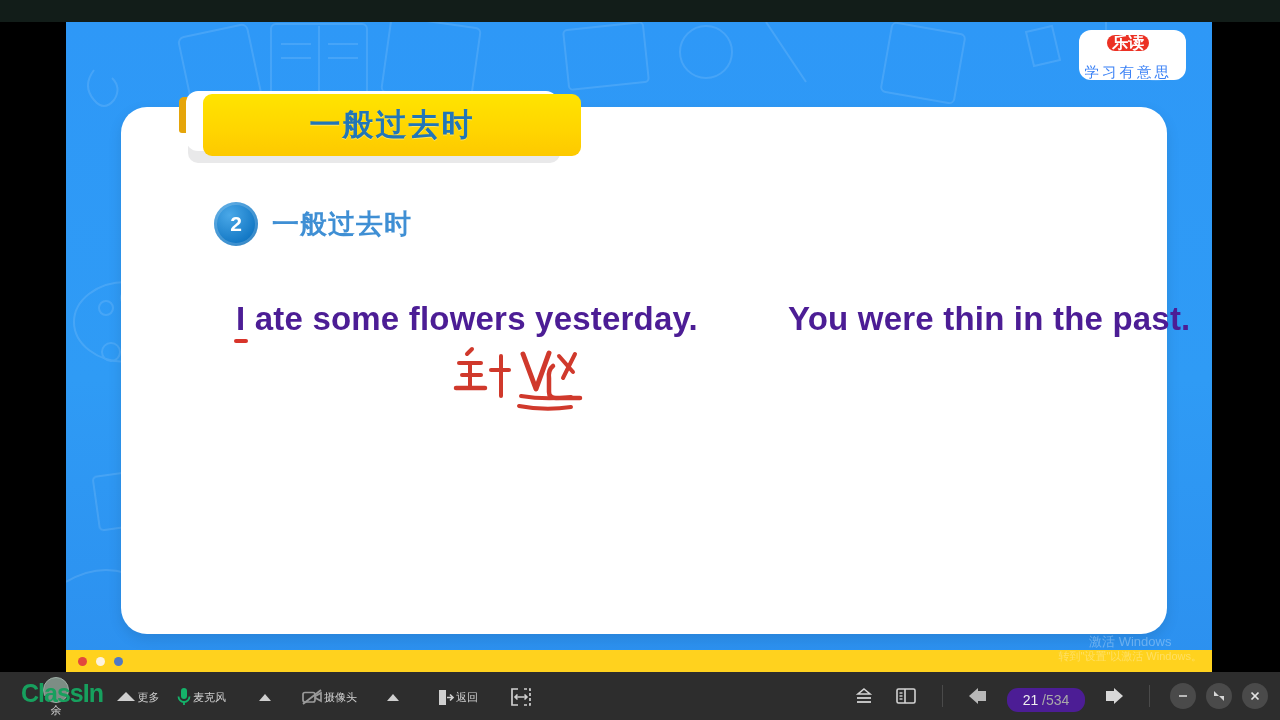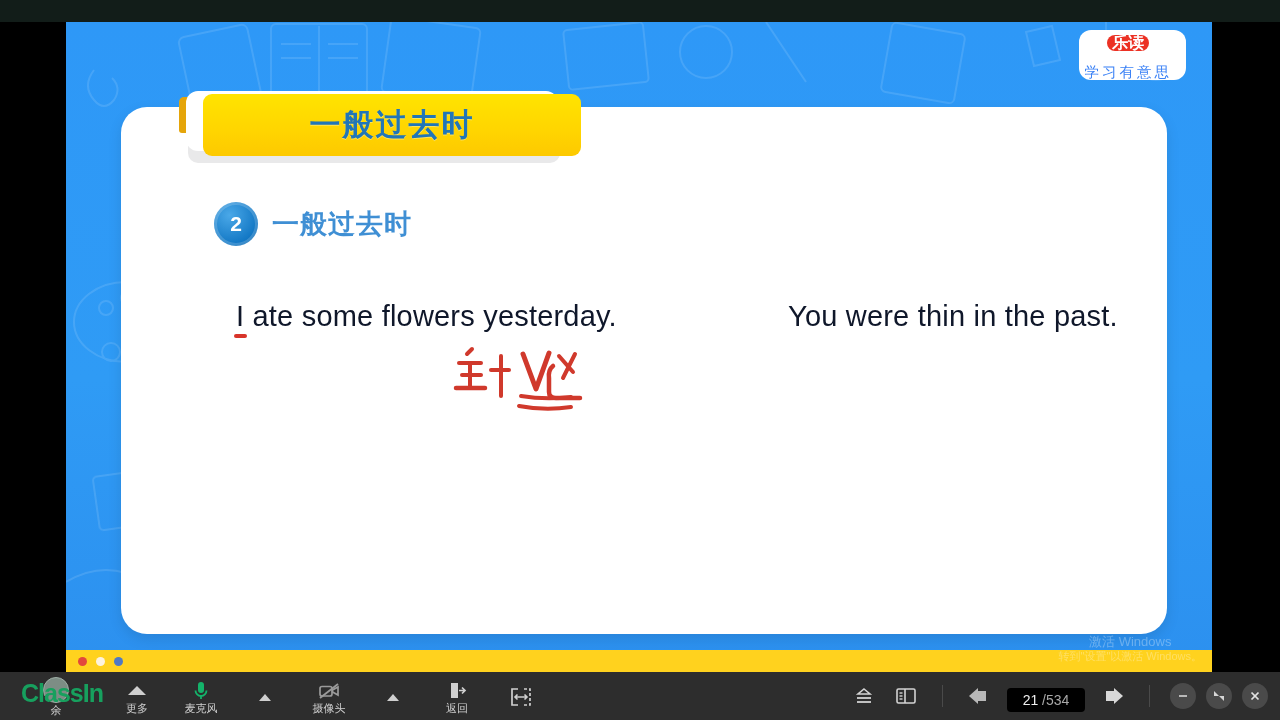--- a/index.html
+++ b/index.html
@@ -100,21 +100,21 @@
     width: 44px; height: 44px; border-radius: 50%;
     background: radial-gradient(circle at 35% 30%, #4aa8e8 0%, #1277c4 70%, #0d5f9f 100%);
     color: #fff; font-size: 21px; font-weight: 700;
     display: flex; align-items: center; justify-content: center;
     box-shadow: inset 0 0 0 3px rgba(255,255,255,.18);
   }
   .sec-label { color: #3f8fd4; font-size: 27px; font-weight: 700; letter-spacing: 1px; }
 
   
   .sentence {
-    position: absolute; color: #0f172a; font-size: 29px; font-weight: 400;
+    position: absolute; color: #4c1d95; font-size: 33px; font-weight: 700;
     white-space: nowrap; letter-spacing: .2px;
   }
   .s1 { left: 170px; top: 278px; }
   .s2 { left: 722px; top: 278px; }
   .u-mark { position: relative; }
   .u-mark::after {
     content: ""; position: absolute; left: -2px; right: -3px; bottom: -6px;
     height: 4px; background: #d8342a; border-radius: 3px;
   }
 
@@ -123,21 +123,21 @@
 
   
   .toolbar {
     position: absolute; left: 0; bottom: 0; width: 1280px; height: 48px;
     background: #2d2d2d;
     display: flex; align-items: center;
   }
   .tb-left { display: flex; align-items: flex-end; height: 48px; padding-left: 8px; gap: 2px; }
   .tb-item {
     position: relative; width: 62px; height: 46px;
-    display: flex; flex-direction: column; align-items: center; justify-content: center; gap: 1px;
+    display: flex; align-items: center; justify-content: center; gap: 1px;
   }
   .tb-item .ic { height: 20px; display: flex; align-items: center; justify-content: center; }
   .tb-item .lb { color: #cfcfcf; font-size: 11px; line-height: 12px; }
   .avatar-wrap {
     position: relative; width: 96px; height: 46px;
     display: flex; flex-direction: column; align-items: center; justify-content: center;
   }
   .avatar {
     width: 26px; height: 26px; border-radius: 50%;
     background: #7d8d85; border: 1.5px solid #9fb0a7;
@@ -147,21 +147,21 @@
     color: #17a05e; font-size: 25px; font-weight: 700; letter-spacing: -1px;
     display: flex; align-items: center; pointer-events: none;
   }
   .caret { width: 0; height: 0; border-left: 6px solid transparent; border-right: 6px solid transparent; border-bottom: 7px solid #cfcfcf; }
   .divider-v { width: 1px; height: 22px; background: #4a4a4a; margin: 0 10px; }
 
   .tb-right { margin-left: auto; display: flex; align-items: center; padding-right: 12px; gap: 10px; }
   .rbtn { width: 32px; height: 30px; display: flex; align-items: center; justify-content: center; }
   .pager { display: flex; align-items: center; gap: 10px; }
   .page-box {
-    background: #000000; border-radius: 4px; padding: 4px 12px;
+    background: #4c1d95; border-radius: 11px; padding: 4px 12px;
     color: #efefef; font-size: 14px; min-width: 78px; text-align: center; margin-top: 8px;
   }
   .page-box .tot { color: #a9a9a9; }
   .circ-btn {
     width: 26px; height: 26px; border-radius: 50%; background: #4a4a4a;
     display: flex; align-items: center; justify-content: center;
   }
   .arrow-nav { width: 34px; height: 26px; display: flex; align-items: center; justify-content: center; }
 
   

